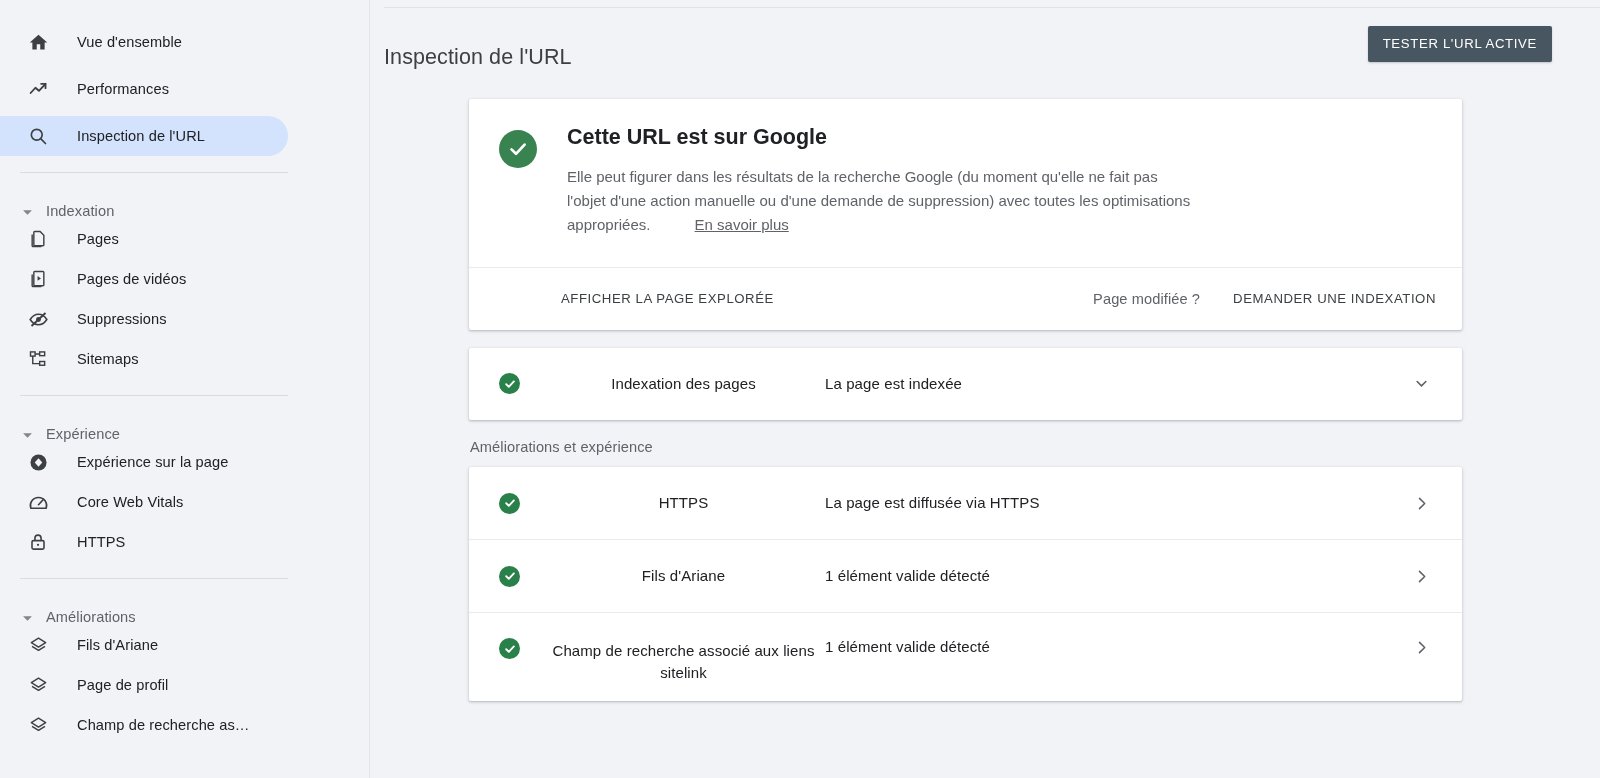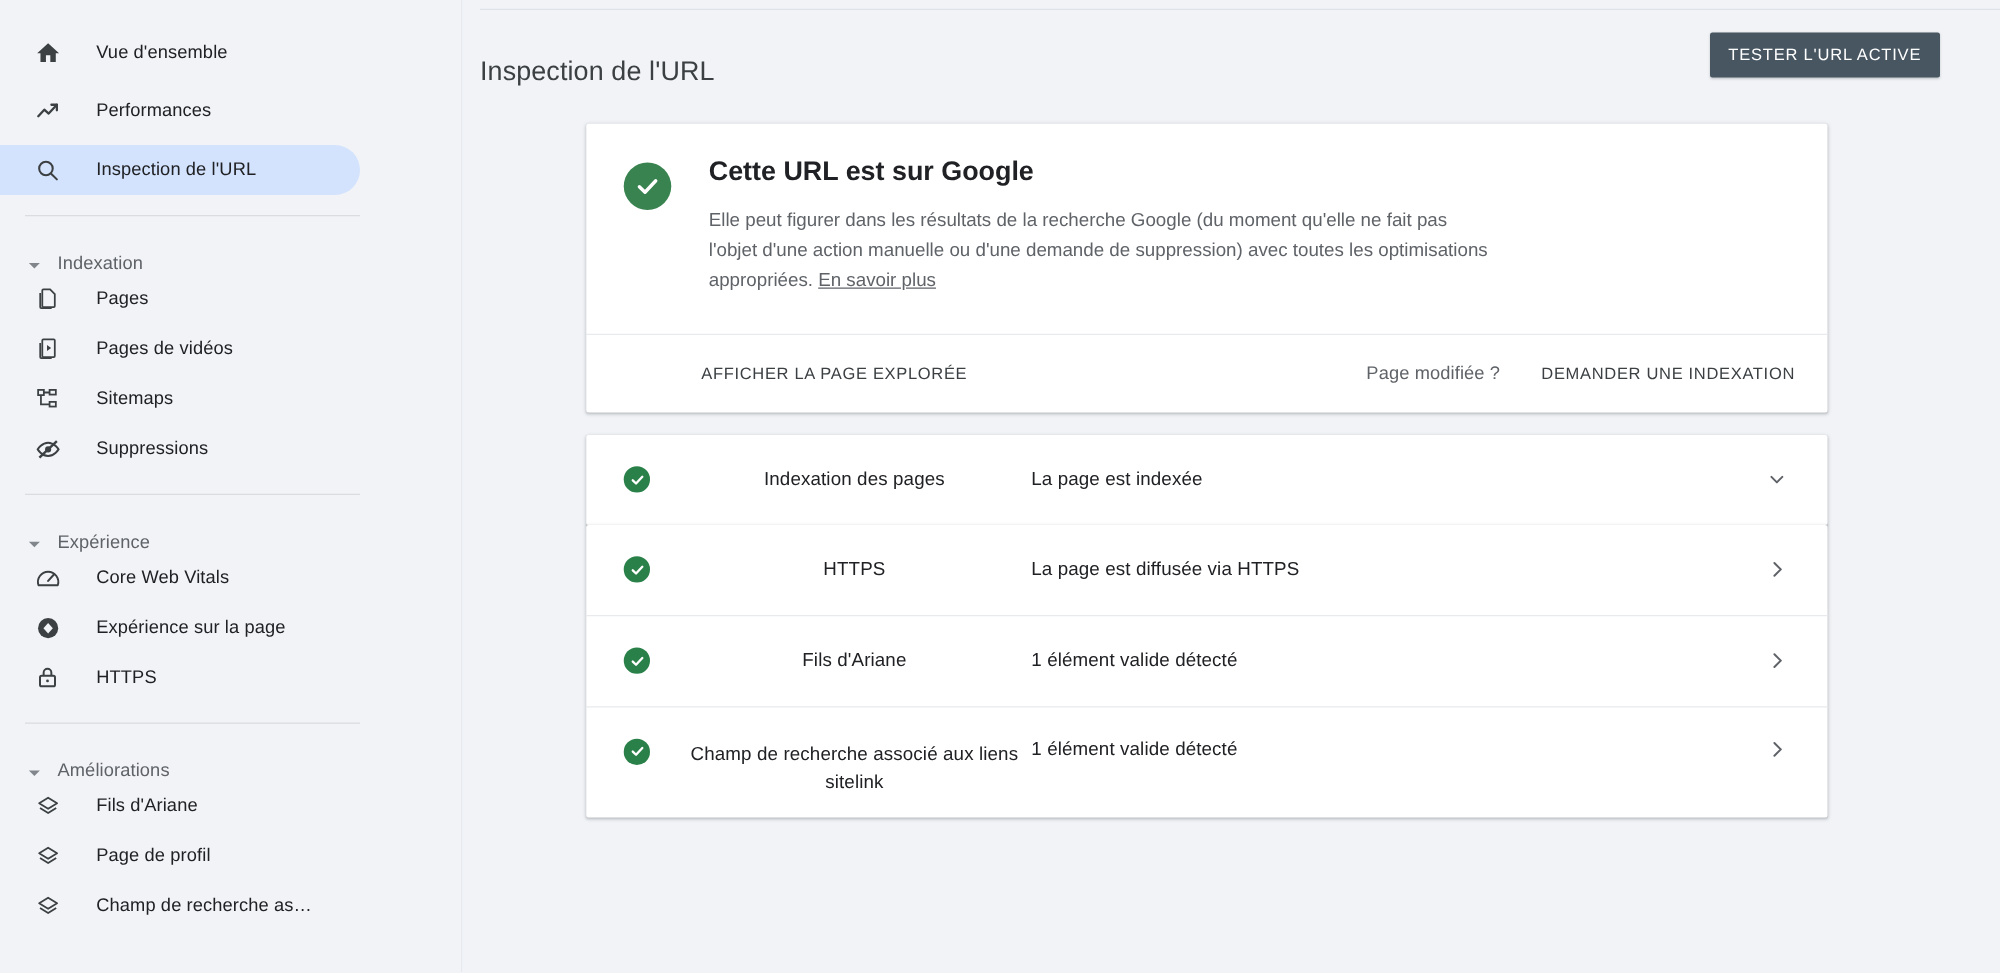--- a/index.html
+++ b/index.html
@@ -189,20 +189,21 @@
     margin-bottom: 16px;
   }
   .status-desc {
     font-size: 15px;
     color: #5f6368;
     line-height: 24px;
     max-width: 625px;
   }
   .status-desc a {
     color: #5f6368;
+    margin-left: 40px;
   }
 
   .card-divider {
     height: 1px;
     background: #e8eaed;
   }
 
   .status-card-actions {
     display: flex;
     align-items: center;
@@ -351,70 +352,70 @@
             <rect x="7" y="3" width="12" height="17" rx="1"></rect>
             <path d="M5 6.5V20a1 1 0 0 0 1 1h10"></path>
             <path d="M11.5 8.5l4 2.8-4 2.8z" fill="currentColor" stroke="none"></path>
           </svg>
       </span>
       <span class="lbl">Pages de vidéos</span>
     </div>
 
     <div class="nav-item sub-item">
       <span class="ic">
+        <svg width="21" height="21" viewBox="0 0 24 24" fill="none" stroke="currentColor" stroke-width="1.8">
+            <path d="M2.5 12s3.6-6 9.5-6 9.5 6 9.5 6-3.6 6-9.5 6S2.5 12 2.5 12z"></path>
+            <circle cx="12" cy="12" r="2.8" fill="currentColor" stroke="none"></circle>
+            <line x1="4" y1="19.5" x2="20" y2="4.5" stroke-width="2.2"></line>
+          </svg>
+      </span>
+      <span class="lbl">Suppressions</span>
+    </div>
+
+    <div class="nav-item sub-item">
+      <span class="ic">
         <svg width="20" height="20" viewBox="0 0 24 24" fill="none" stroke="currentColor" stroke-width="1.7">
             <rect x="3" y="3.5" width="5.5" height="5"></rect>
             <rect x="14" y="3.5" width="6" height="4.5"></rect>
             <rect x="14" y="15" width="6" height="4.5"></rect>
             <path d="M5.7 8.5v9h8.3M14 6h-5.5"></path>
           </svg>
       </span>
       <span class="lbl">Sitemaps</span>
     </div>
 
-    <div class="nav-item sub-item">
-      <span class="ic">
-        <svg width="21" height="21" viewBox="0 0 24 24" fill="none" stroke="currentColor" stroke-width="1.8">
-            <path d="M2.5 12s3.6-6 9.5-6 9.5 6 9.5 6-3.6 6-9.5 6S2.5 12 2.5 12z"></path>
-            <circle cx="12" cy="12" r="2.8" fill="currentColor" stroke="none"></circle>
-            <line x1="4" y1="19.5" x2="20" y2="4.5" stroke-width="2.2"></line>
-          </svg>
-      </span>
-      <span class="lbl">Suppressions</span>
-    </div>
-
     <div class="sep"></div>
 
     <div class="group-head">
       <span class="caret">
         <svg width="11" height="11" viewBox="0 0 10 10" fill="currentColor">
             <path d="M1 3l4 4 4-4z"></path>
           </svg>
       </span>
       <span class="ghl">Expérience</span>
     </div>
 
     <div class="nav-item sub-item">
       <span class="ic">
+        <svg width="21" height="21" viewBox="0 0 24 24">
+            <circle cx="12" cy="12" r="9.2" fill="currentColor"></circle>
+            <path d="M12 7.2l4.3 4.8-4.3 4.8-4.3-4.8z" fill="#f1f3f7"></path>
+          </svg>
+      </span>
+      <span class="lbl">Expérience sur la page</span>
+    </div>
+
+    <div class="nav-item sub-item">
+      <span class="ic">
         <svg width="21" height="21" viewBox="0 0 24 24" fill="none" stroke="currentColor" stroke-width="1.8">
             <path d="M3.2 18.5a9.3 9.3 0 1 1 17.6 0z" stroke-linejoin="round"></path>
             <line x1="12" y1="14.5" x2="17.5" y2="8.5" stroke-width="1.9" stroke-linecap="round"></line>
           </svg>
       </span>
       <span class="lbl">Core Web Vitals</span>
-    </div>
-
-    <div class="nav-item sub-item">
-      <span class="ic">
-        <svg width="21" height="21" viewBox="0 0 24 24">
-            <circle cx="12" cy="12" r="9.2" fill="currentColor"></circle>
-            <path d="M12 7.2l4.3 4.8-4.3 4.8-4.3-4.8z" fill="#f1f3f7"></path>
-          </svg>
-      </span>
-      <span class="lbl">Expérience sur la page</span>
     </div>
 
     <div class="nav-item sub-item">
       <span class="ic">
         <svg width="20" height="20" viewBox="0 0 24 24" fill="none" stroke="currentColor" stroke-width="1.9">
             <rect x="4.8" y="10.3" width="14.4" height="10.2" rx="1.6"></rect>
             <path d="M8.3 10.3V7.4a3.7 3.7 0 0 1 7.4 0v2.9"></path>
             <circle cx="12" cy="15.3" r="1.35" fill="currentColor" stroke="none"></circle>
           </svg>
       </span>
@@ -508,20 +509,21 @@
           <span class="row-name">Indexation des pages</span>
           <span class="row-val">La page est indexée</span>
           <span class="chev">
             <svg width="19" height="19" viewBox="0 0 24 24" fill="none" stroke="currentColor" stroke-width="2" stroke-linecap="round" stroke-linejoin="round">
                 <polyline points="6.5,9.5 12,15 17.5,9.5"></polyline>
               </svg>
           </span>
         </div>
       </section>
 
+      <div class="section-label">Améliorations et expérience</div>
 
       <section class="card">
 
         <div class="row">
           <span class="mini-check">
             <svg width="14" height="14" viewBox="0 0 24 24" fill="none" stroke="#ffffff" stroke-width="3.2" stroke-linecap="round" stroke-linejoin="round">
                 <polyline points="5.5,12.4 10,16.8 18.6,7.6"></polyline>
               </svg>
           </span>
           <span class="row-name">HTTPS</span>

